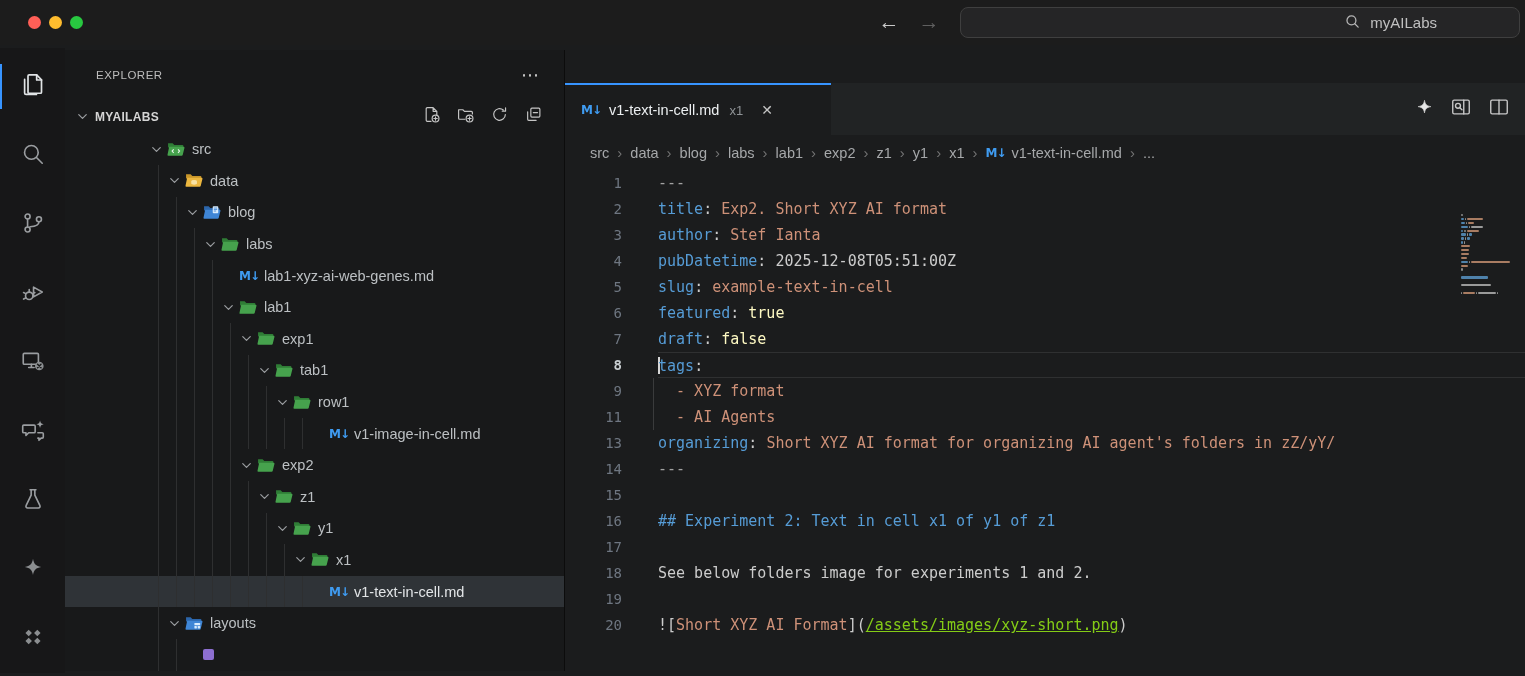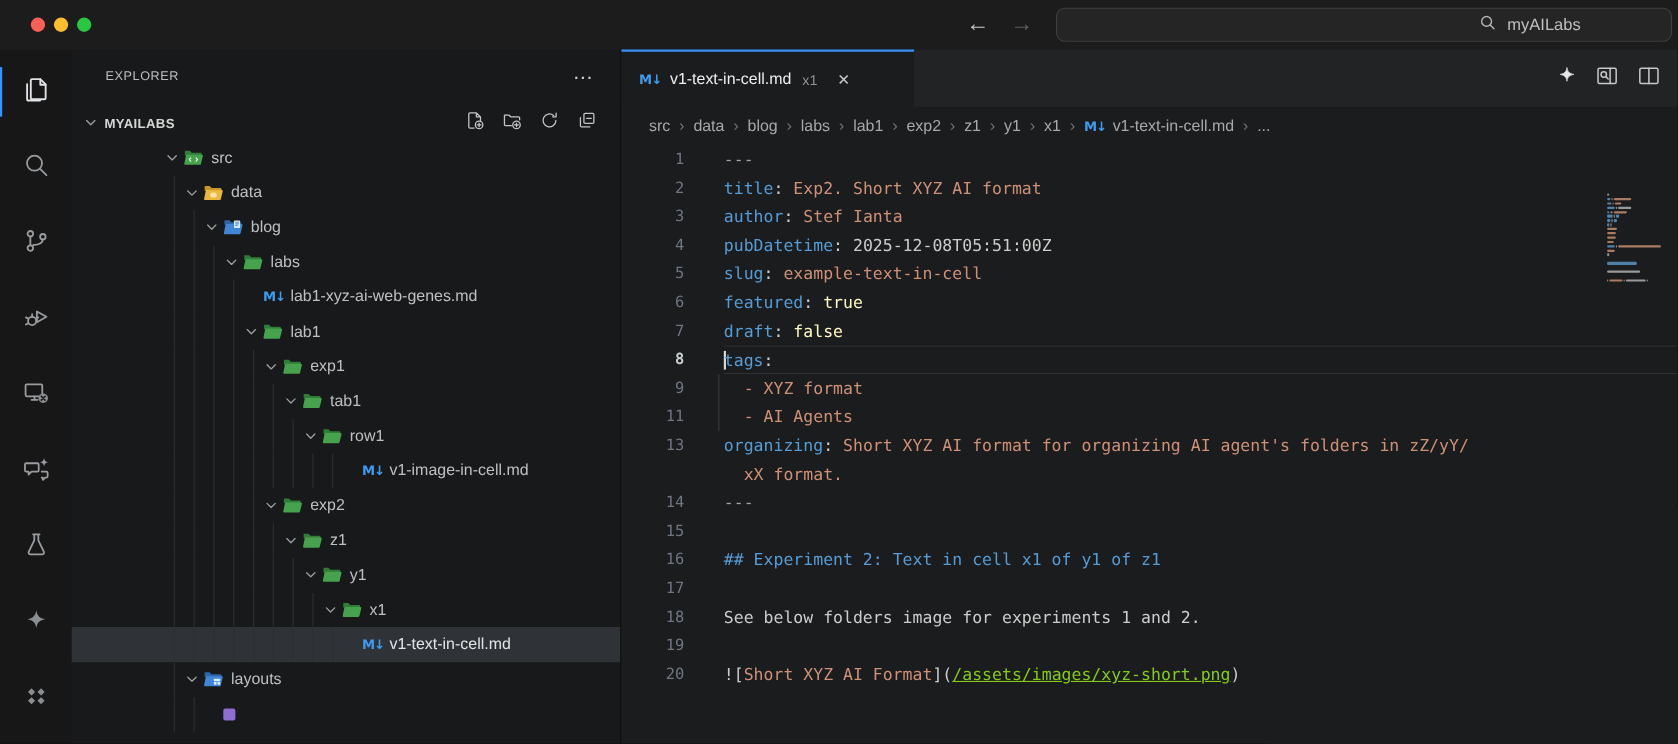--- a/index.html
+++ b/index.html
@@ -13,21 +13,21 @@
   .nav-arrows { position:absolute; left:876px; top:6px; display:flex; gap:14px; }
   .nav-arrows .arr { width:26px; height:32px; display:flex; align-items:center; justify-content:center; font-size:21px; }
   .arr.back { color:#c9c9c9; }
   .arr.fwd  { color:#5f5f5f; }
   .searchbox { position:absolute; left:960px; right:5px; top:7px; height:31px;
     background:#252526; border:1px solid #3f3f3f; border-radius:8px;
     display:flex; align-items:center; justify-content:flex-end; padding-right:82px; gap:9px;
     color:#c0c0c0; font-size:15px; }
 
   
-  .bodyrow { display:flex; height:631px; }
+  .bodyrow { display:flex; height:631px;align-items:center; }
 
   
   .activitybar { width:65px; background:#171718; padding-top:4px; flex-shrink:0; }
   .act-item { height:69px; display:flex; align-items:center; justify-content:center; position:relative; }
   .act-item svg { stroke:#9a9da0; }
   .act-item.active::before { content:""; position:absolute; left:0; top:12px; bottom:12px; width:2px; background:#3794ff; }
   .act-item.active svg { stroke:#e1e4e6; }
 
   
   .sidebar { width:500px; background:#18191a; flex-shrink:0; display:flex; flex-direction:column; border-right:1px solid #0c0c0c; }
@@ -616,24 +616,20 @@
           </div>
           <div class="row">
             <span class="gutter">11</span>
             <span class="content guided"><span class="tk-value">  - AI Agents</span></span>
           </div>
           <div class="row">
             <span class="gutter">13</span>
             <span class="content"><span class="tk-key">organizing</span><span class="tk-punct">: </span><span class="tk-value">Short XYZ AI format for organizing AI agent's folders in zZ/yY/</span></span>
           </div>
           <div class="row">
-            <span class="gutter"></span>
-            <span class="content"><span class="tk-value">  xX format.</span></span>
-          </div>
-          <div class="row">
             <span class="gutter">14</span>
             <span class="content"><span class="tk-delim">---</span></span>
           </div>
           <div class="row">
             <span class="gutter">15</span>
             <span class="content"></span>
           </div>
           <div class="row">
             <span class="gutter">16</span>
             <span class="content"><span class="tk-heading">## Experiment 2: Text in cell x1 of y1 of z1</span></span>

